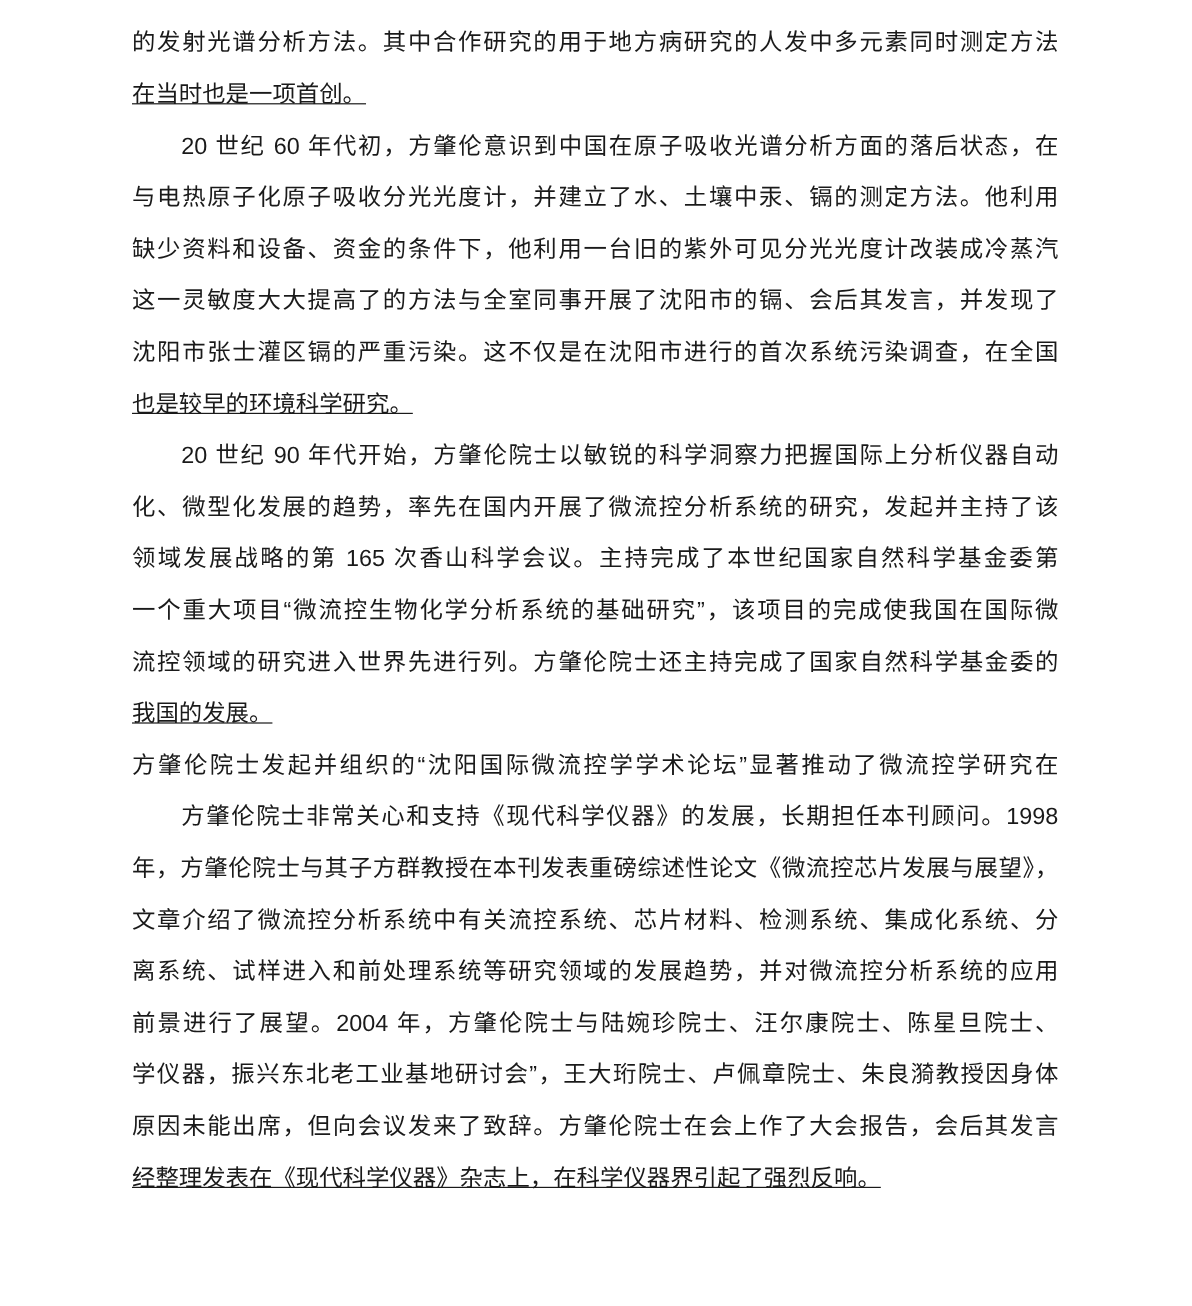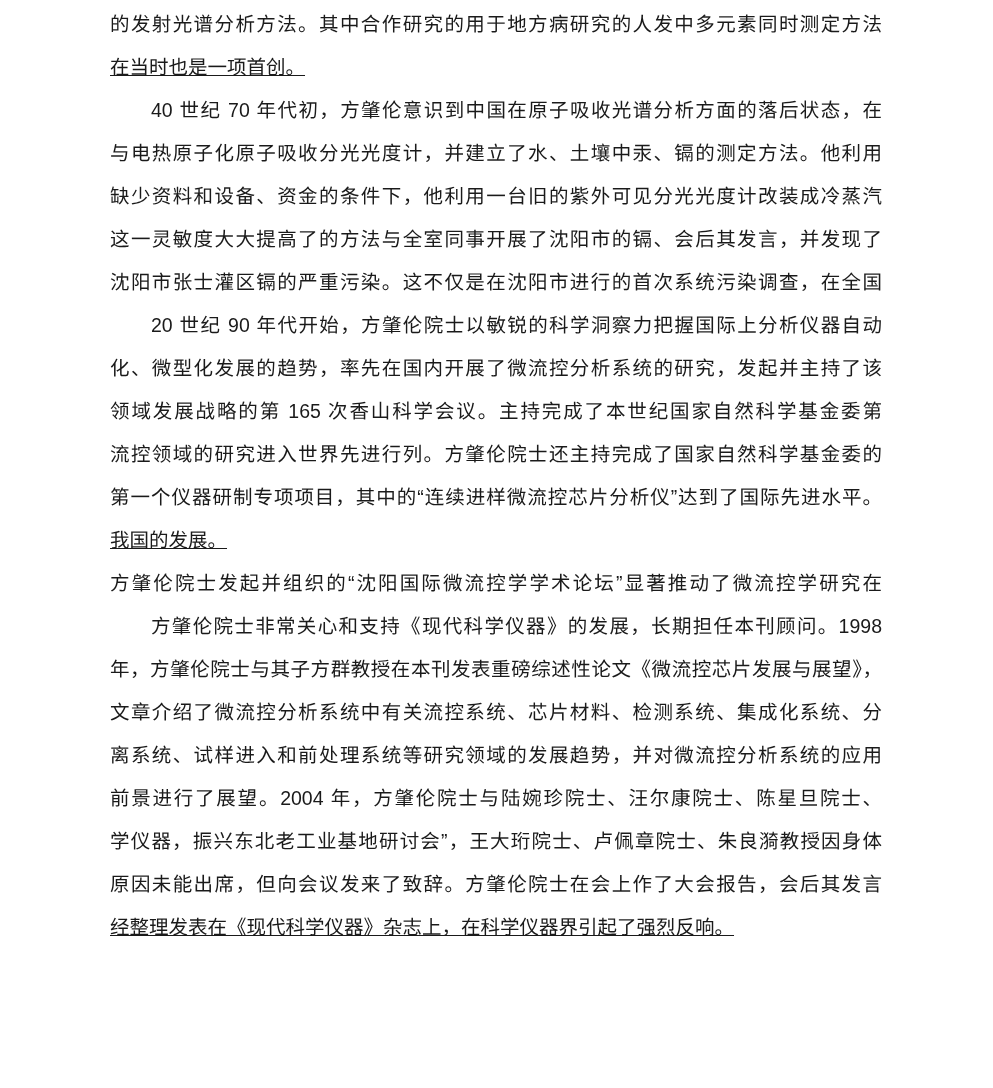--- a/index.html
+++ b/index.html
@@ -9,21 +9,21 @@
   }
   body {
     width: 993px;
     height: 1088px;
     overflow: hidden;
   }
   .page {
     box-sizing: border-box;
     width: 993px;
     height: 836px;
-    padding: 3px 111px 0 110px;
+    padding: 15px 111px 0 110px;
     background: #ffffff;
     font-family: "Liberation Sans", sans-serif;
     color: #1a1a1a;
   }
   .line {
     height: 43px;
     line-height: 43px;
     font-size: 19.5px;
     letter-spacing: 0;
     text-align: justify;
@@ -38,30 +38,31 @@
   .line.indent {
     padding-left: 41px;
   }
 </style>
 </head>
 <body>
 
 <div class="page">
   <div class="line">的发射光谱分析方法。其中合作研究的用于地方病研究的人发中多元素同时测定方法</div>
   <div class="line p-end">在当时也是一项首创。</div>
-  <div class="line indent">40 世纪 70 年代初，方肇伦意识到中国在原子吸收光谱分析方面的落后状态，在</div>
+  <div class="line indent">20 世纪 60 年代初，方肇伦意识到中国在原子吸收光谱分析方面的落后状态，在</div>
   <div class="line">与电热原子化原子吸收分光光度计，并建立了水、土壤中汞、镉的测定方法。他利用</div>
   <div class="line">缺少资料和设备、资金的条件下，他利用一台旧的紫外可见分光光度计改装成冷蒸汽</div>
   <div class="line">这一灵敏度大大提高了的方法与全室同事开展了沈阳市的镉、会后其发言，并发现了</div>
   <div class="line">沈阳市张士灌区镉的严重污染。这不仅是在沈阳市进行的首次系统污染调查，在全国</div>
+  <div class="line p-end">也是较早的环境科学研究。</div>
   <div class="line indent">20 世纪 90 年代开始，方肇伦院士以敏锐的科学洞察力把握国际上分析仪器自动</div>
   <div class="line">化、微型化发展的趋势，率先在国内开展了微流控分析系统的研究，发起并主持了该</div>
   <div class="line">领域发展战略的第 165 次香山科学会议。主持完成了本世纪国家自然科学基金委第</div>
+  <div class="line">一个重大项目“微流控生物化学分析系统的基础研究”，该项目的完成使我国在国际微</div>
   <div class="line">流控领域的研究进入世界先进行列。方肇伦院士还主持完成了国家自然科学基金委的</div>
-  <div class="line">第一个仪器研制专项项目，其中的“连续进样微流控芯片分析仪”达到了国际先进水平。</div>
   <div class="line p-end">我国的发展。</div>
   <div class="line">方肇伦院士发起并组织的“沈阳国际微流控学学术论坛”显著推动了微流控学研究在</div>
   <div class="line indent">方肇伦院士非常关心和支持《现代科学仪器》的发展，长期担任本刊顾问。1998</div>
   <div class="line">年，方肇伦院士与其子方群教授在本刊发表重磅综述性论文《微流控芯片发展与展望》，</div>
   <div class="line">文章介绍了微流控分析系统中有关流控系统、芯片材料、检测系统、集成化系统、分</div>
   <div class="line">离系统、试样进入和前处理系统等研究领域的发展趋势，并对微流控分析系统的应用</div>
   <div class="line">前景进行了展望。2004 年，方肇伦院士与陆婉珍院士、汪尔康院士、陈星旦院士、</div>
   <div class="line">学仪器，振兴东北老工业基地研讨会”，王大珩院士、卢佩章院士、朱良漪教授因身体</div>
   <div class="line">原因未能出席，但向会议发来了致辞。方肇伦院士在会上作了大会报告，会后其发言</div>
   <div class="line p-end">经整理发表在《现代科学仪器》杂志上，在科学仪器界引起了强烈反响。</div>

